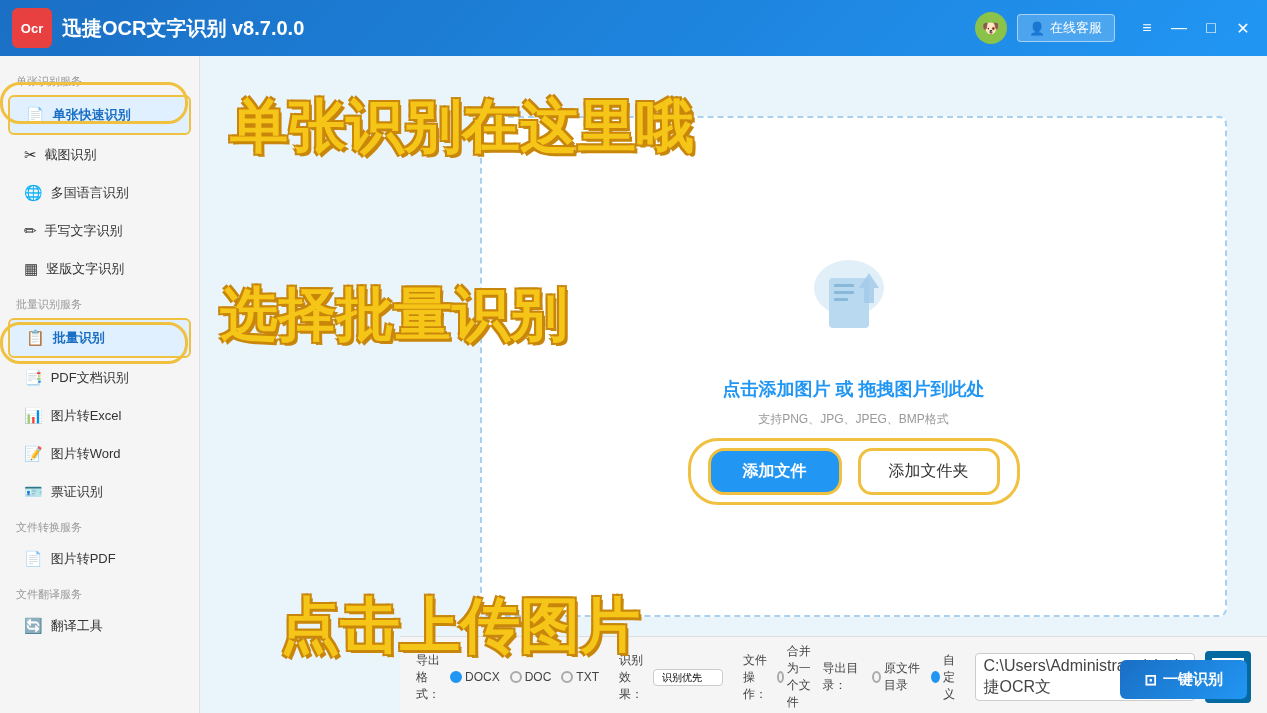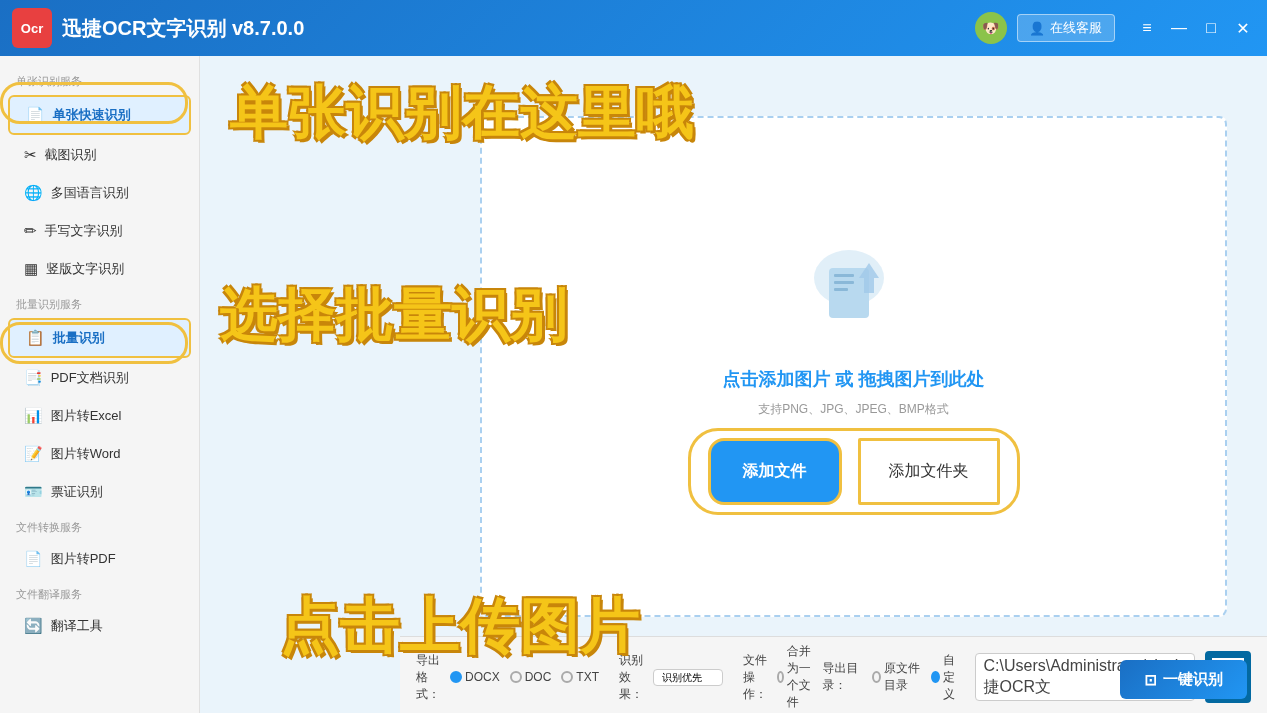--- a/index.html
+++ b/index.html
@@ -60,21 +60,21 @@
       display: flex; flex-direction: column;
     }
 
     
     .annotation-text {
       position: absolute; font-size: 56px; font-weight: 900;
       color: #f5c518; text-shadow: 3px 3px 0 #c8860a, -2px -2px 0 #c8860a, 2px -2px 0 #c8860a, -2px 2px 0 #c8860a;
       z-index: 10; pointer-events: none;
       font-family: "Microsoft YaHei", "SimHei", sans-serif;
     }
-    .ann-top { top: 18px; left: 30px; font-size: 58px; }
+    .ann-top { top: 32px; left: 30px; font-size: 58px; }
     .ann-mid { top: 220px; left: 20px; font-size: 58px; }
     .ann-bot { top: 530px; left: 80px; font-size: 60px; }
 
     
     .upload-area {
       position: absolute;
       top: 60px; left: 280px; right: 40px; bottom: 100px;
       background: white; border: 2px dashed #aad0f0; border-radius: 8px;
       display: flex; flex-direction: column; align-items: center; justify-content: center;
       gap: 10px;
@@ -83,22 +83,22 @@
     .upload-main-text { font-size: 18px; color: #555; }
     .upload-main-text span { color: #2196f3; font-weight: bold; cursor: pointer; }
     .upload-sub-text { font-size: 12px; color: #999; }
     .upload-buttons { display: flex; gap: 16px; margin-top: 10px; }
     .btn-add-file {
       background: #2196f3; color: white; border: none; padding: 10px 32px;
       border-radius: 16px; font-size: 16px; cursor: pointer; font-weight: bold;
       border: 3px solid #f0c040;
     }
     .btn-add-folder {
-      background: white; color: #333; border: 3px solid #f0c040; padding: 20px 28px;
-      border-radius: 2px; font-size: 16px; cursor: pointer;
+      background: white; color: #333; border: 3px solid #f0c040; padding: 10px 28px;
+      border-radius: 14px; font-size: 16px; cursor: pointer;
     }
 
     
     .highlight-circle-1 {
       position: absolute; top: 82px; left: 0px; width: 188px; height: 42px;
       border: 3px solid #f0c040; border-radius: 20px; pointer-events: none; z-index: 20;
     }
     .highlight-circle-2 {
       position: absolute; top: 322px; left: 0px; width: 188px; height: 42px;
       border: 3px solid #f0c040; border-radius: 20px; pointer-events: none; z-index: 20;

